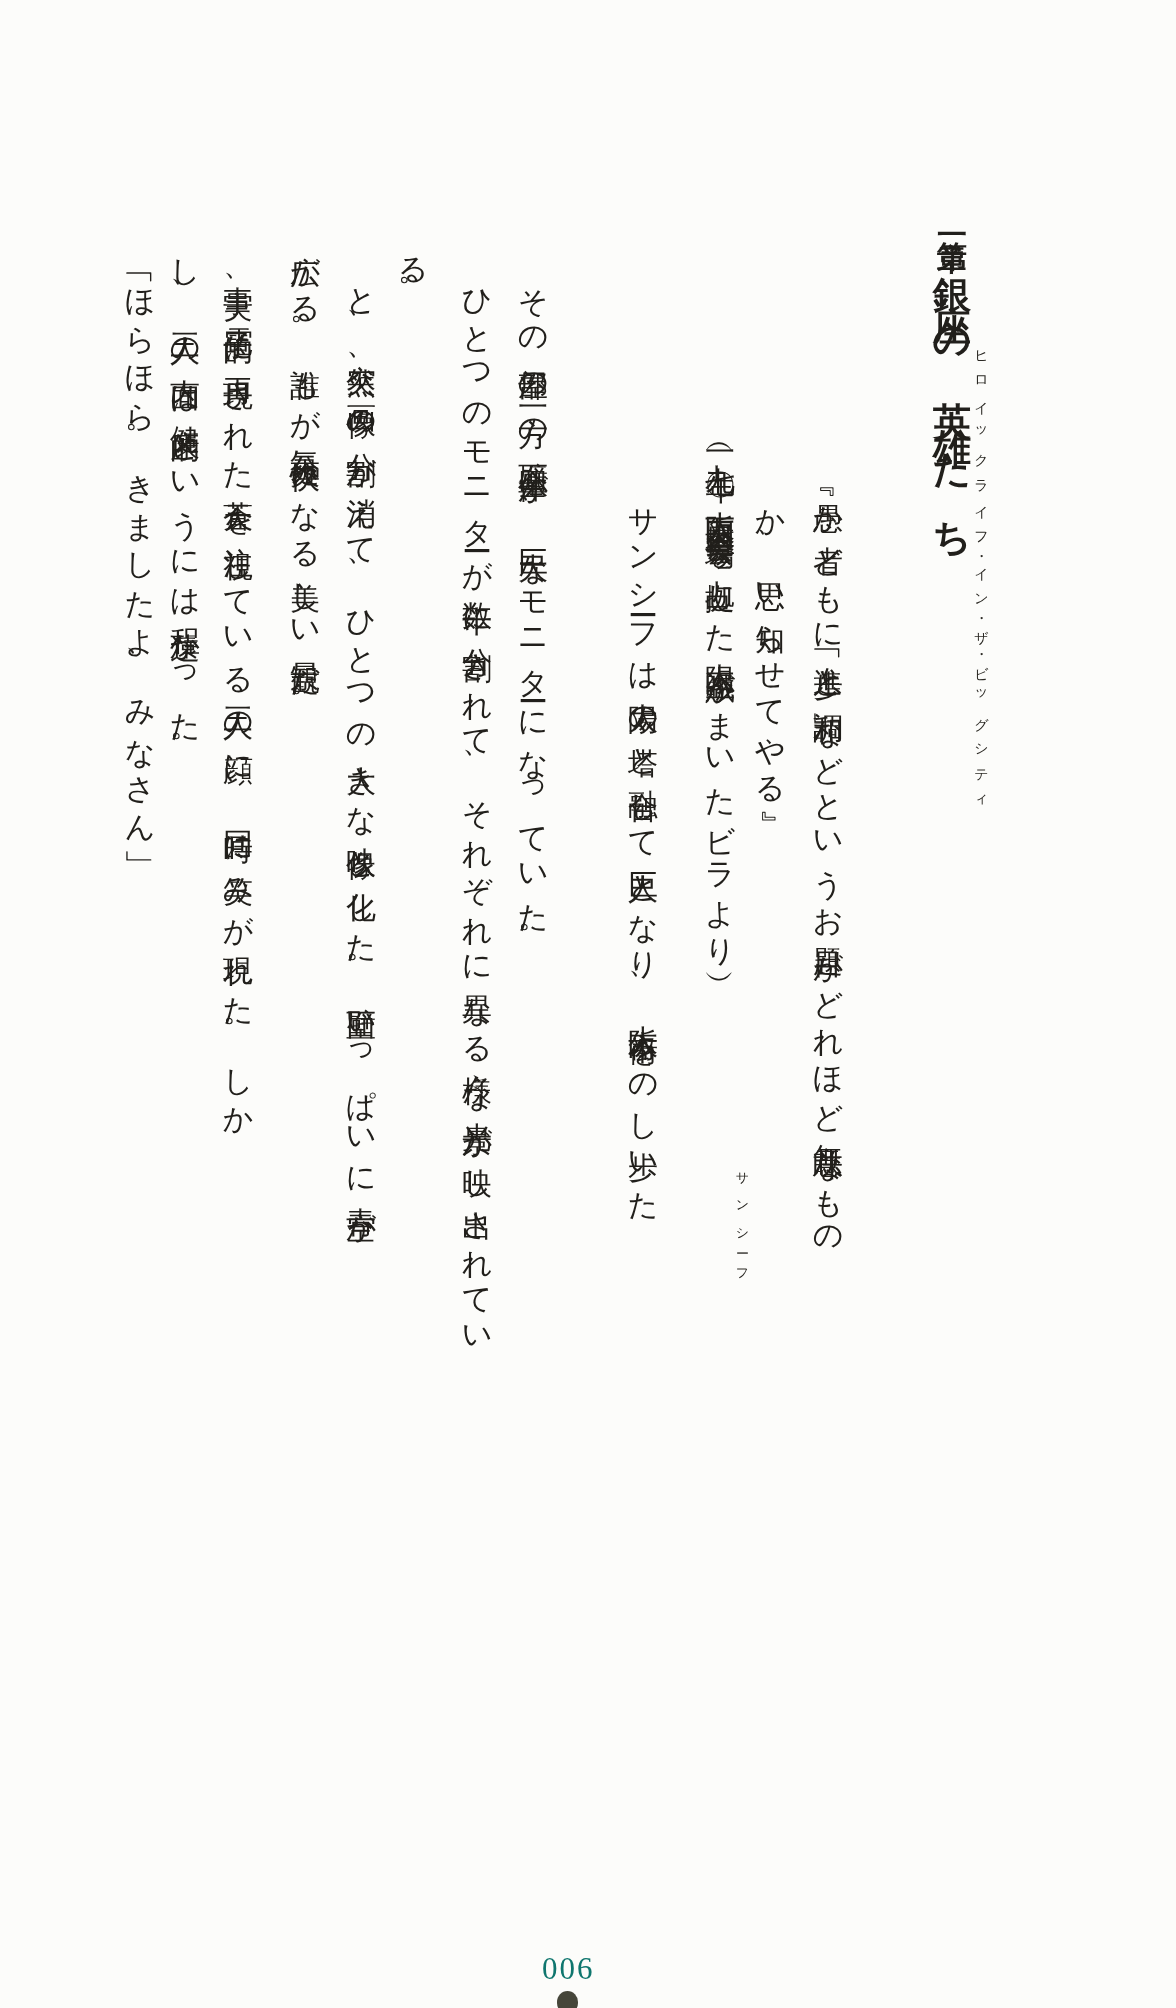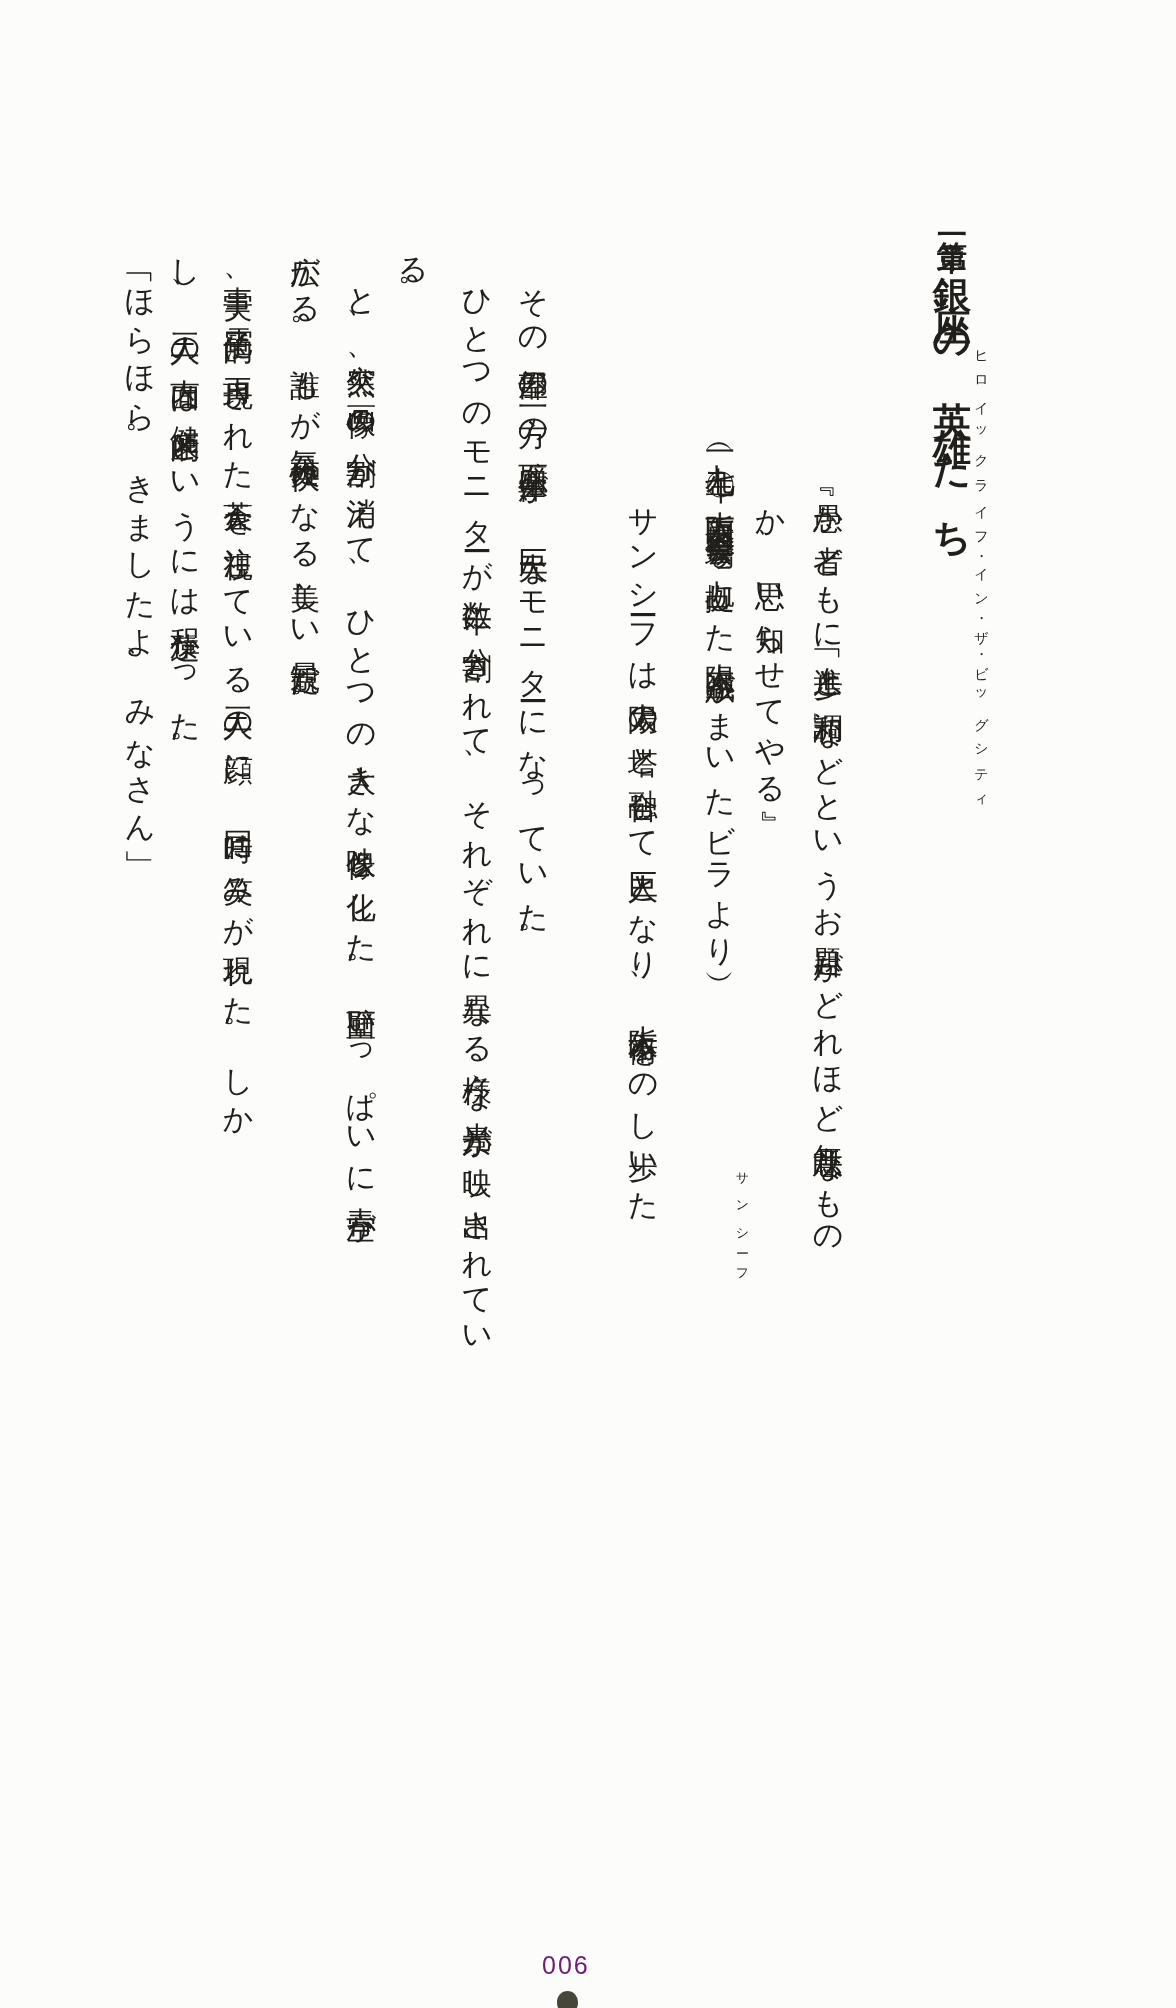--- a/index.html
+++ b/index.html
@@ -67,24 +67,24 @@
   .b3{left:398px;top:235px;}
   .b4{left:346px;top:268px;}
   .b5{left:290px;top:232px;}
   .b6{left:223px;top:262px;}
   .b7{left:170px;top:237px;}
   .b8{left:125px;top:263px;}
   
   .page-number{
     position:absolute;
     left:542px;top:1951px;
-    font-family:Liberation Sans, sans-serif;
-    font-size:25px;
+    font-family:Liberation Serif, serif;
+    font-size:31px;
     letter-spacing:2px;
-    color:#701a75;
+    color:#0f766e;
   }
   .printer-mark{
     position:absolute;
     left:557px;top:1991px;
     width:21px;height:22px;
     background:#46463a;
     border-radius:50% 50% 45% 45%;
   }
 </style>
 </head>

